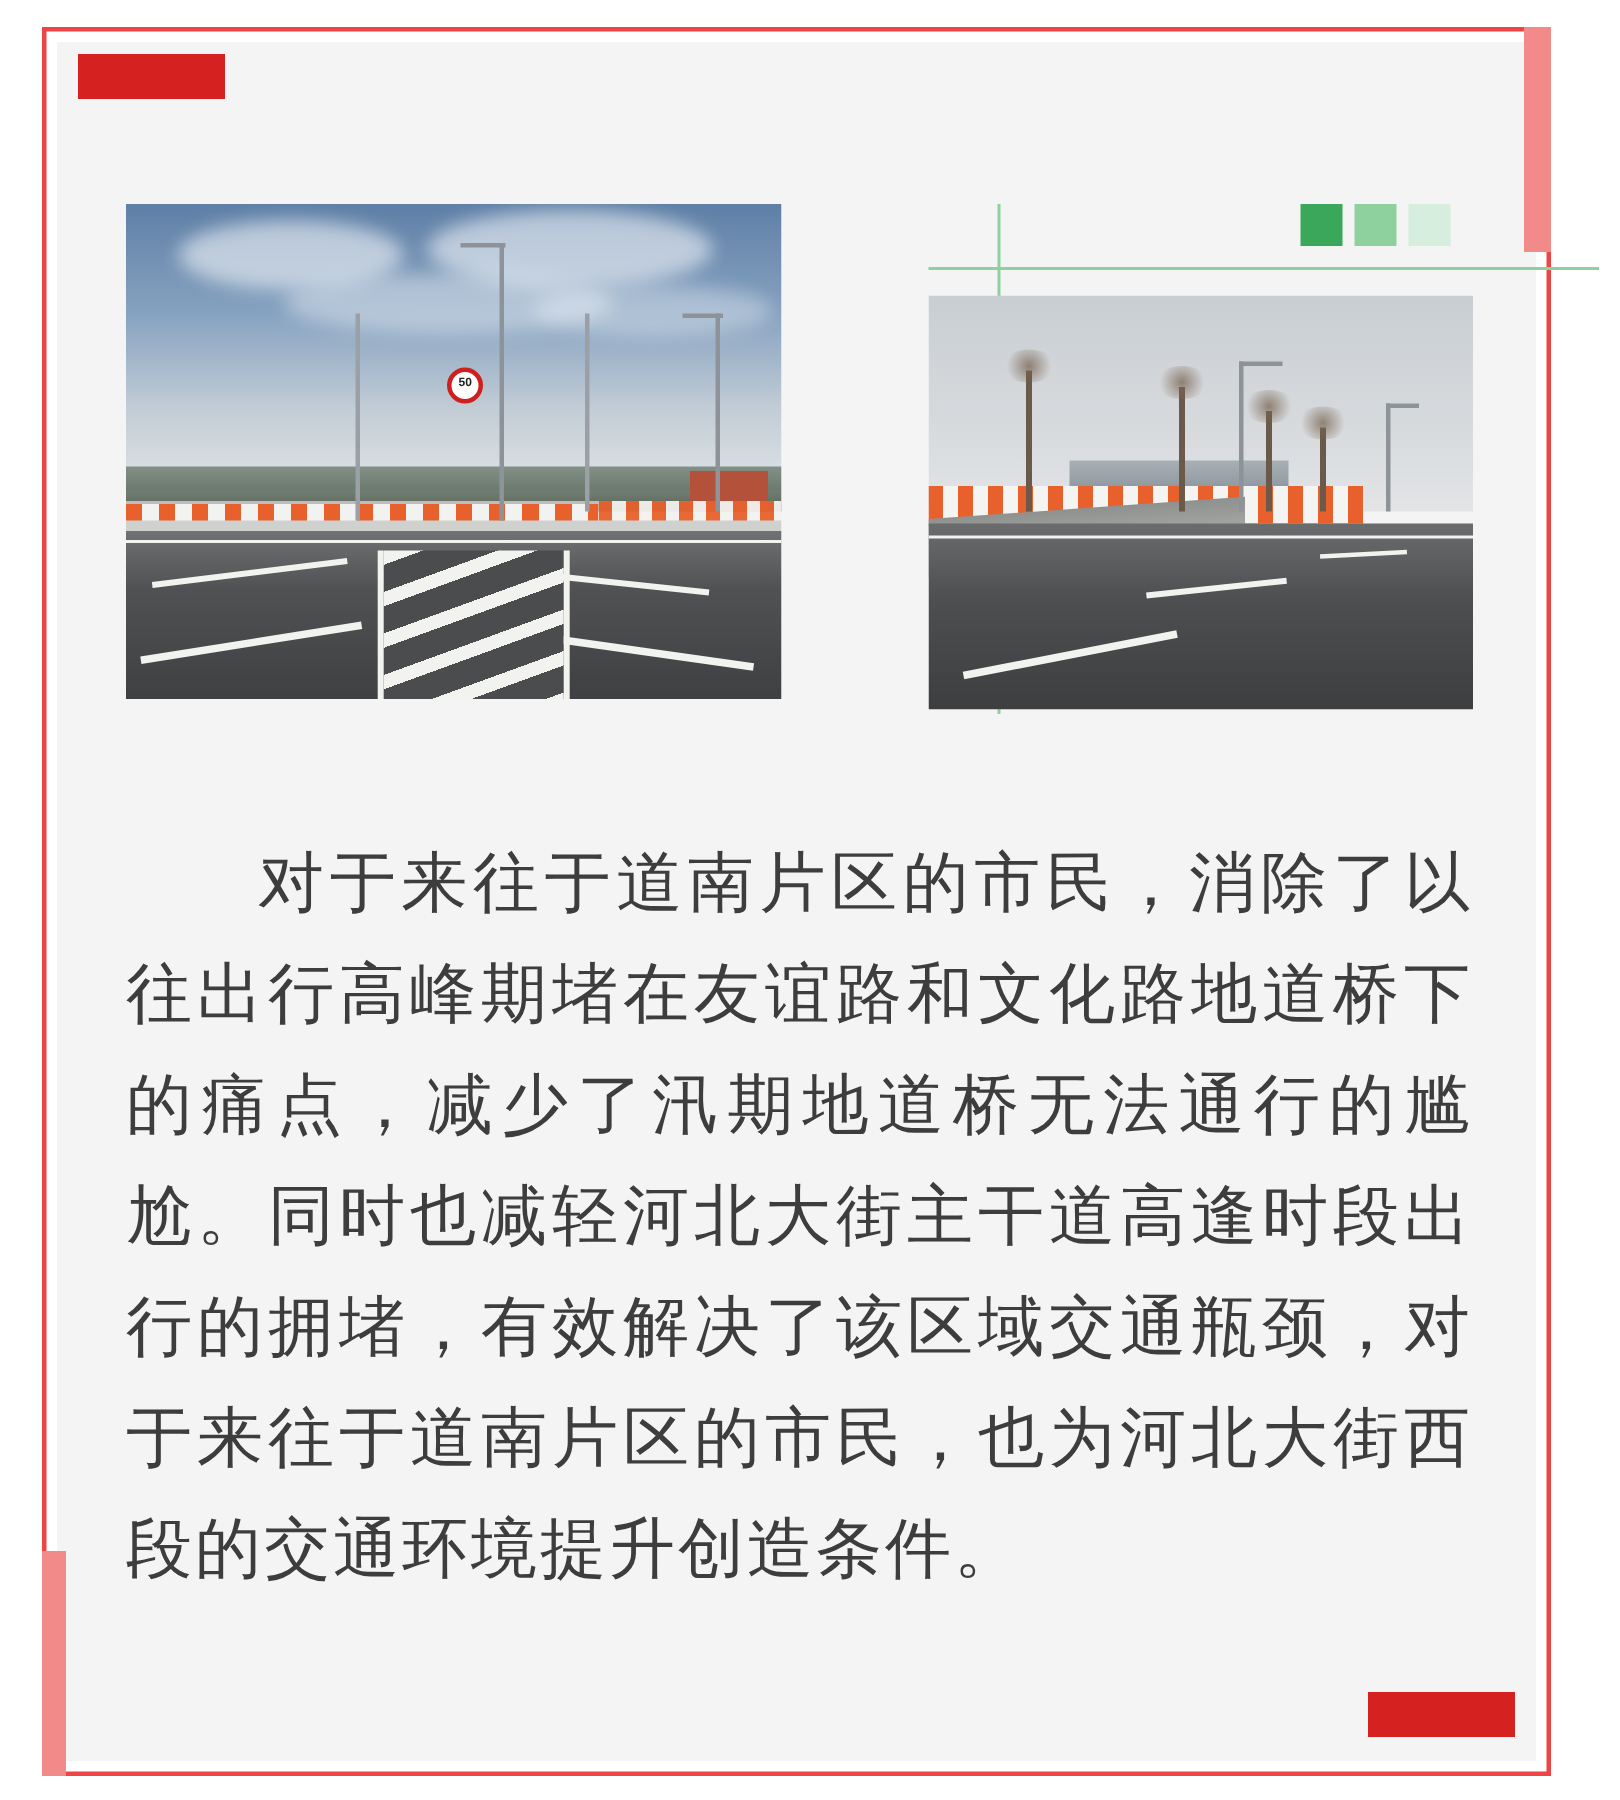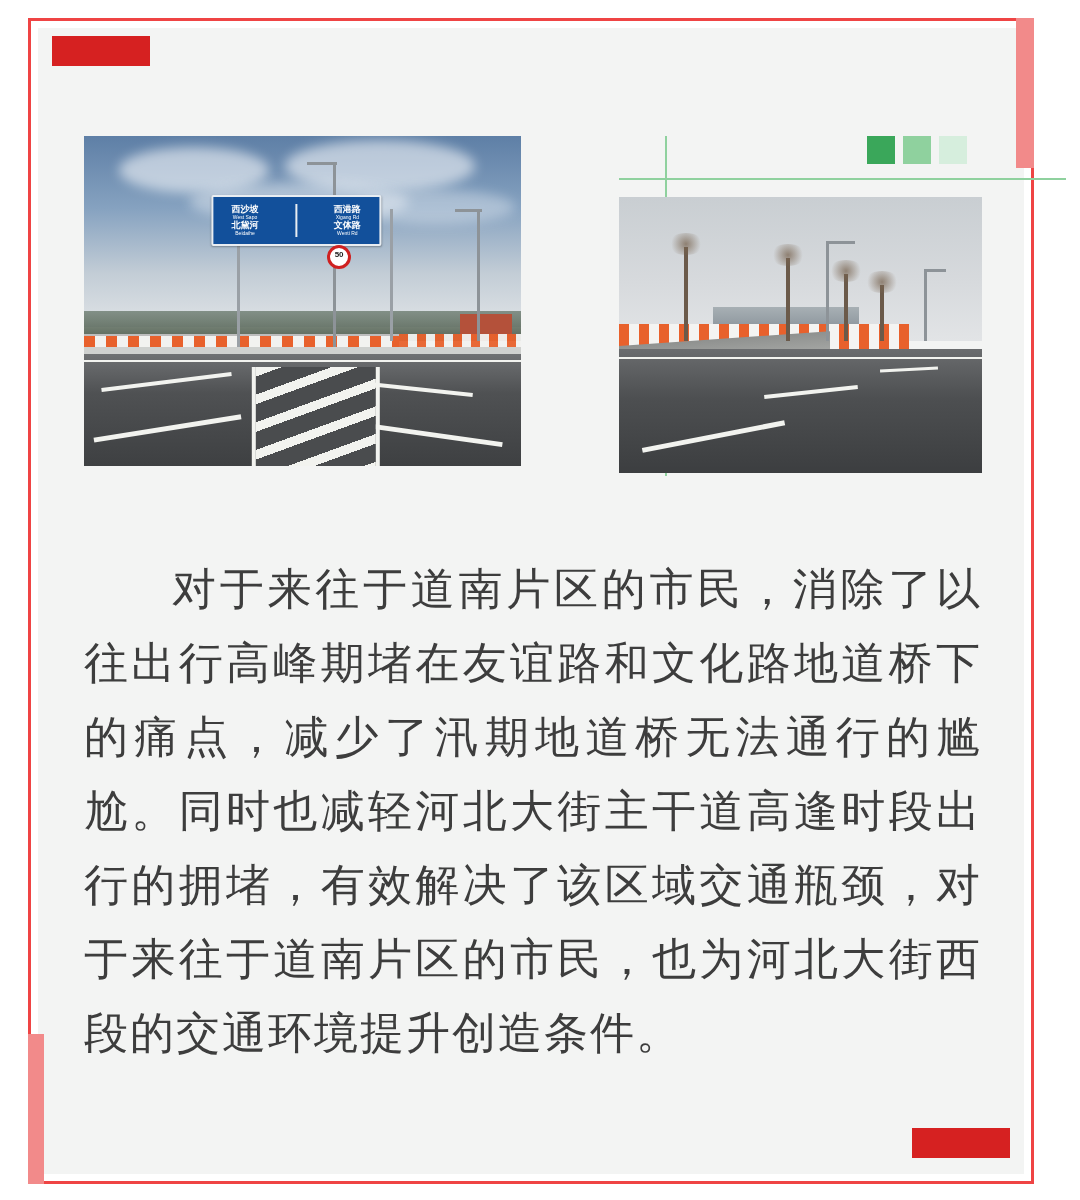--- a/index.html
+++ b/index.html
@@ -244,21 +244,20 @@
     top: 33%;
     width: 18px; height: 18px;
     border-radius: 50%;
     background: #fff;
     border: 3px solid #cf2020;
     color: #222;
     font-size: 8px;
     line-height: 14px;
     text-align: center;
     font-weight: 700;
-    margin-left: 29px;
   }
   .streetlamp {
     position: absolute;
     width: 3px;
     background: #8d9398;
   }
   .lamp-arm {
     position: absolute;
     height: 3px;
     background: #8d9398;
@@ -369,35 +368,20 @@
         <div class="lane" style="left:0%;  top:68%; width:100%; height:2px;"></div>
         <div class="chevron-island"></div>
 
         <div class="streetlamp" style="left:57%; top:8%; height:56%;"></div>
         <div class="lamp-arm" style="left:51%; top:8%; width:7%;"></div>
         <div class="streetlamp" style="left:90%; top:22%; height:40%;"></div>
         <div class="lamp-arm" style="left:85%; top:22%; width:6%;"></div>
         <div class="pole" style="left:35%; top:22%; width:3px; height:42%;"></div>
         <div class="pole" style="left:70%; top:22%; width:3px; height:40%;"></div>
 
-        <div class="signboard">
-          <div class="sign-text">
-            <b>西沙坡</b>
-            <i>West Sapo</i>
-            <b>北黛河</b>
-            <i>Beidaihe</i>
-          </div>
-          <div class="sign-sep"></div>
-          <div class="sign-text">
-            <b>西港路</b>
-            <i>Xigang Rd</i>
-            <b>文体路</b>
-            <i>Wenti Rd</i>
-          </div>
-        </div>
         <div class="speed-sign">50</div>
       </div>
     </div>
 
     <div class="photo photo-right">
       <div class="scene">
         <div class="sky-right"></div>
         <div class="skyline-right"></div>
         <div class="barrier-right"></div>
         <div class="sidewalk-right"></div>

